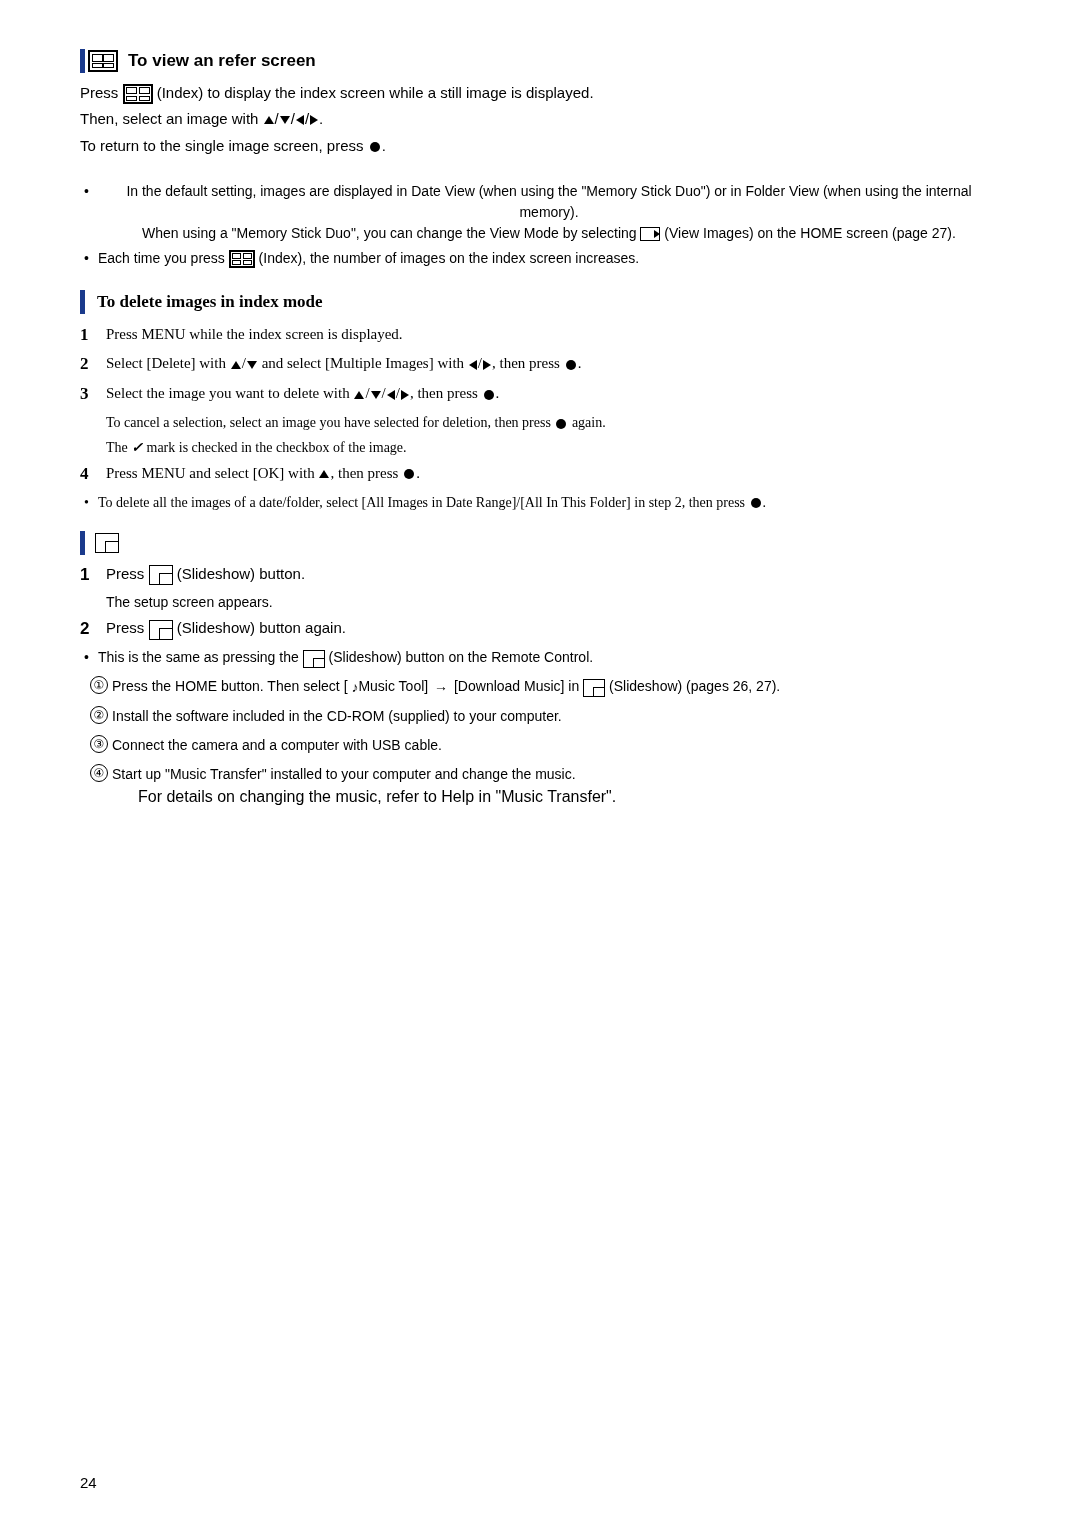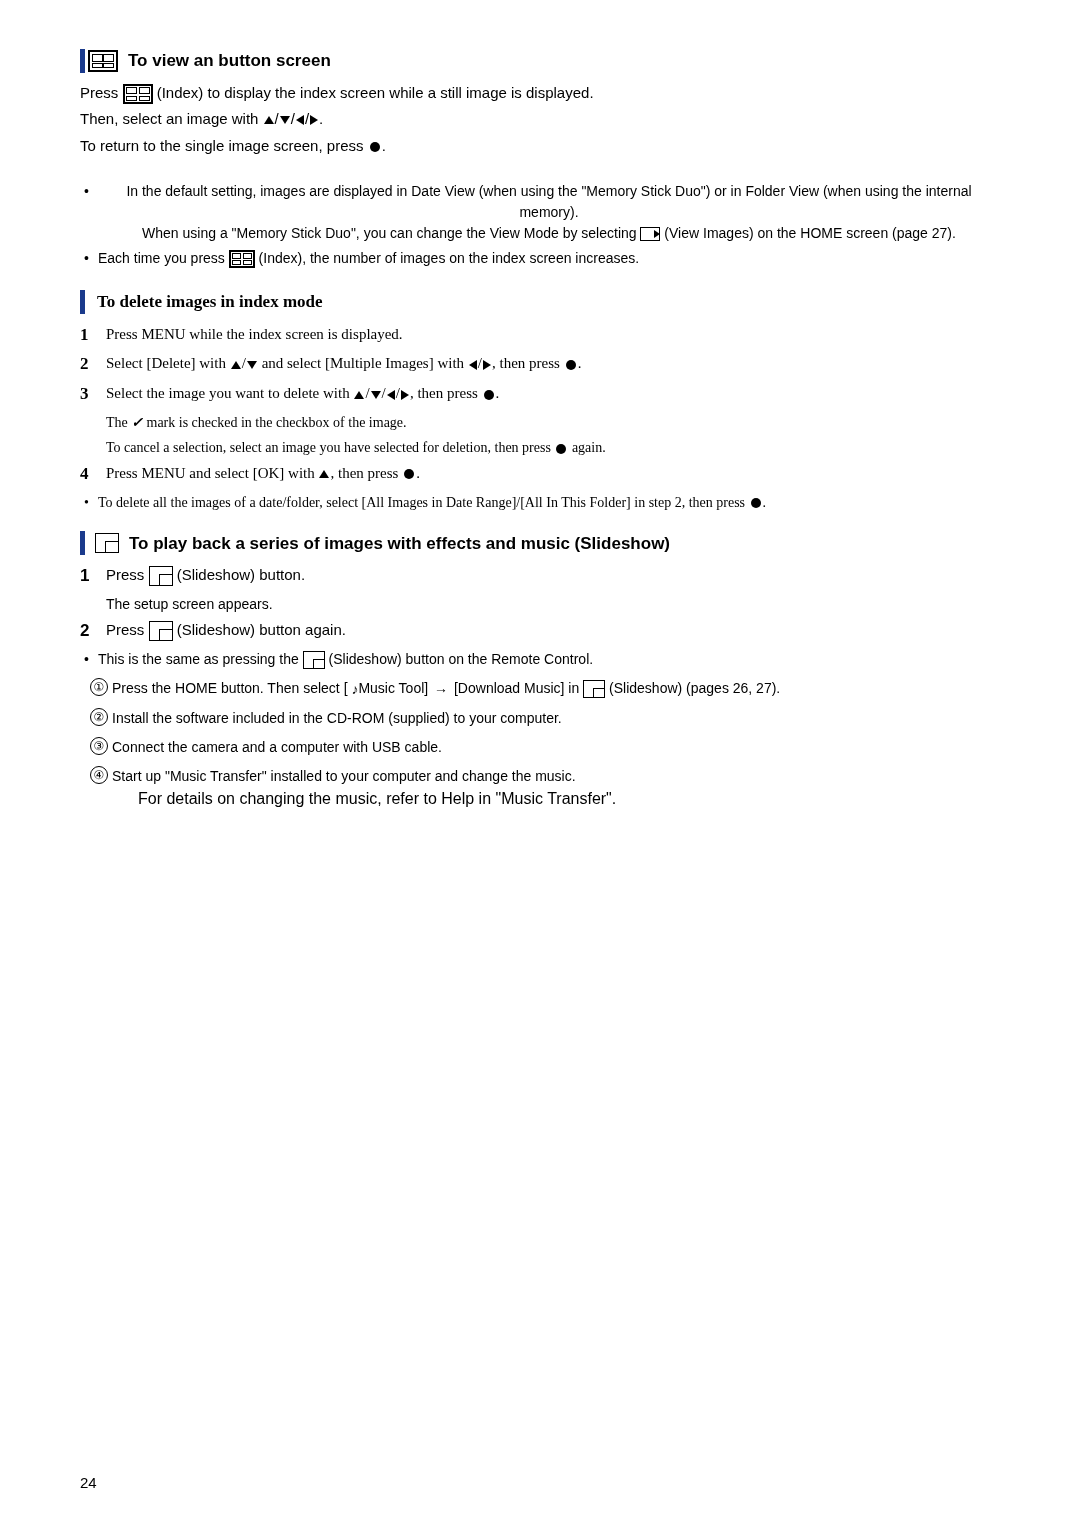--- a/index.html
+++ b/index.html
@@ -177,21 +177,21 @@
   <div class="section-heading">
     <span style="display:inline-flex;align-items:center;margin-right:4px;">
       <span style="display:inline-block;width:5px;height:24px;background:#1a3a8c;margin-right:3px;"></span>
       <span style="display:inline-block;border:2px solid #000;width:30px;height:22px;position:relative;">
         <span style="position:absolute;top:2px;left:2px;width:11px;height:8px;border:1.5px solid #000;"></span>
         <span style="position:absolute;top:2px;right:2px;width:11px;height:8px;border:1.5px solid #000;"></span>
         <span style="position:absolute;bottom:2px;left:2px;width:11px;height:5px;border:1.5px solid #000;"></span>
         <span style="position:absolute;bottom:2px;right:2px;width:11px;height:5px;border:1.5px solid #000;"></span>
       </span>
     </span>
-    <span>To view an button screen</span>
+    <span>To view an refer screen</span>
   </div>
 
   <div class="body-text">
     Press <span style="display:inline-block;border:2px solid #000;width:30px;height:20px;position:relative;vertical-align:middle;font-size:9px;text-align:center;line-height:16px;font-weight:bold;">
       <span style="position:absolute;top:1px;left:1px;width:11px;height:7px;border:1.5px solid #000;"></span>
       <span style="position:absolute;top:1px;right:1px;width:11px;height:7px;border:1.5px solid #000;"></span>
       <span style="position:absolute;bottom:1px;left:1px;width:11px;height:5px;border:1.5px solid #000;"></span>
       <span style="position:absolute;bottom:1px;right:1px;width:11px;height:5px;border:1.5px solid #000;"></span>
     </span> (Index) to display the index screen while a still image is displayed.
   </div>
@@ -235,40 +235,39 @@
   </div>
   <div class="numbered-step">
     <span class="step-num">2</span>
     <span class="step-content">Select [Delete] with <span class="tri-up"></span>/<span class="tri-down"></span> and select [Multiple Images] with <span class="tri-left"></span>/<span class="tri-right"></span>, then press <span class="circle-bullet"></span>.</span>
   </div>
   <div class="numbered-step">
     <span class="step-num">3</span>
     <span class="step-content">Select the image you want to delete with <span class="tri-up"></span>/<span class="tri-down"></span>/<span class="tri-left"></span>/<span class="tri-right"></span>, then press <span class="circle-bullet"></span>.</span>
   </div>
 
+  <div class="indented-note">To cancel a selection, select an image you have selected for deletion, then press <span class="circle-bullet"></span> again.</div>
   <div class="indented-note">The <span style="font-style:italic;font-weight:bold;">✓</span> mark is checked in the checkbox of the image.</div>
-  <div class="indented-note">To cancel a selection, select an image you have selected for deletion, then press <span class="circle-bullet"></span> again.</div>
 
   <div class="numbered-step" style="margin-top:4px;">
     <span class="step-num">4</span>
     <span class="step-content">Press MENU and select [OK] with <span class="tri-up"></span>, then press <span class="circle-bullet"></span>.</span>
   </div>
 
   <div class="bullet-item" style="margin-top:4px;">
     To delete all the images of a date/folder, select [All Images in Date Range]/[All In This Folder] in step 2, then press <span class="circle-bullet"></span>.
   </div>
 </div>
 
 <div class="section" style="margin-top:16px;">
   <div class="section-heading">
     <span style="display:inline-block;width:5px;height:24px;background:#1a3a8c;margin-right:4px;"></span>
     <span style="display:inline-block;position:relative;width:24px;height:20px;border:1.5px solid #000;vertical-align:middle;margin-right:4px;">
       <span style="position:absolute;bottom:-1px;right:-1px;width:14px;height:12px;border:1.5px solid #000;background:#fff;display:block;"></span>
     </span>
-    <span>To play back a series of images with effects and music (Slideshow)</span>
   </div>
 
   <div class="numbered-step">
     <span class="step-num">1</span>
     <span class="step-content">
       Press 
       <span style="display:inline-block;position:relative;width:24px;height:20px;border:1.5px solid #000;vertical-align:middle;">
         <span style="position:absolute;bottom:-1px;right:-1px;width:14px;height:12px;border:1.5px solid #000;background:#fff;display:block;"></span>
       </span>
       (Slideshow) button.

